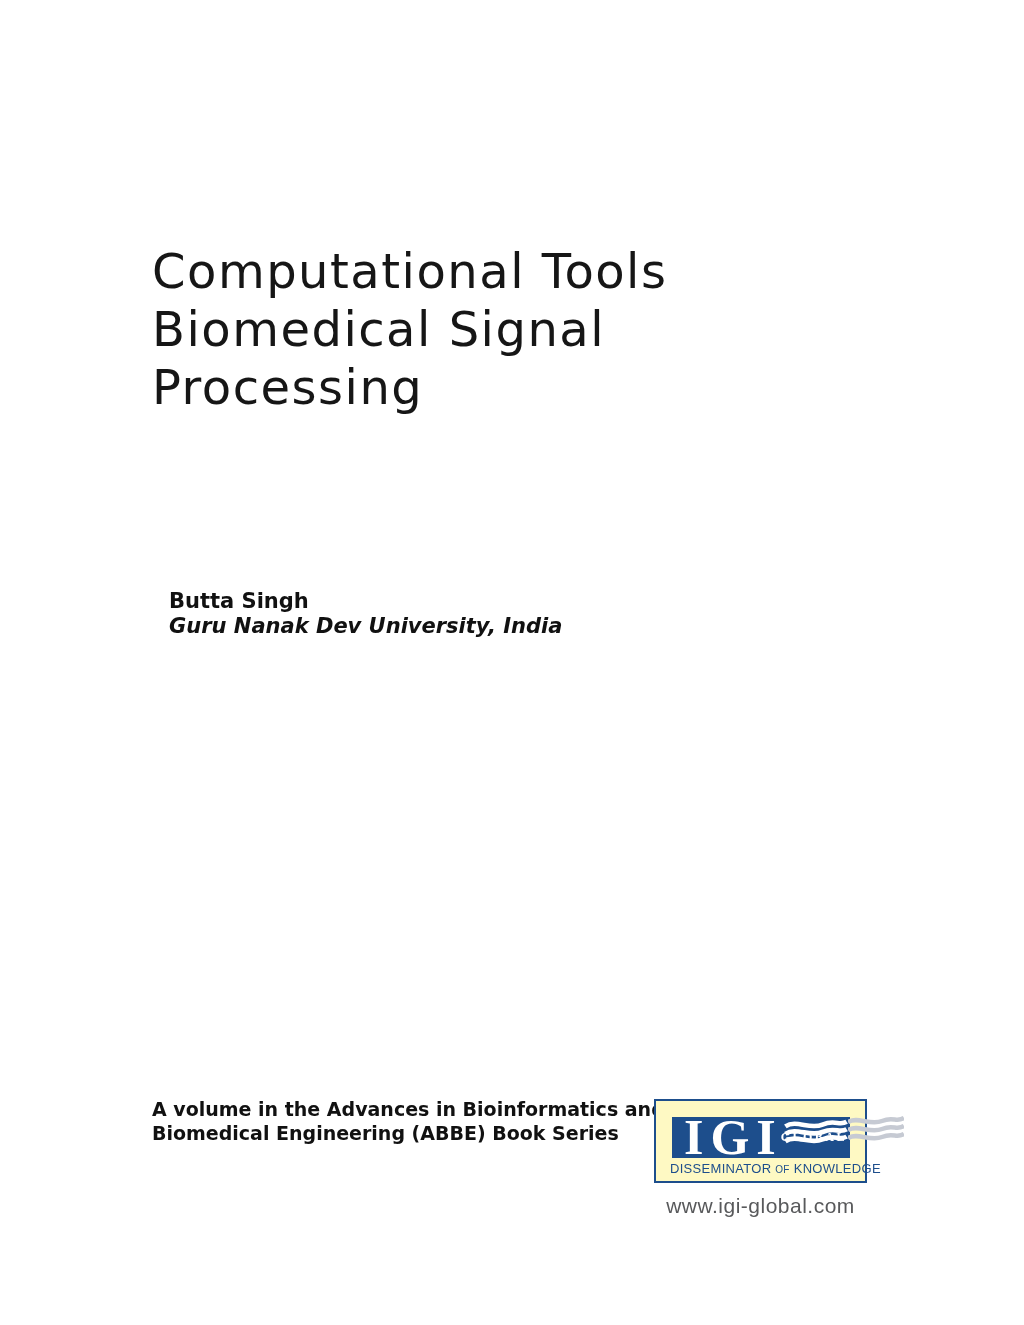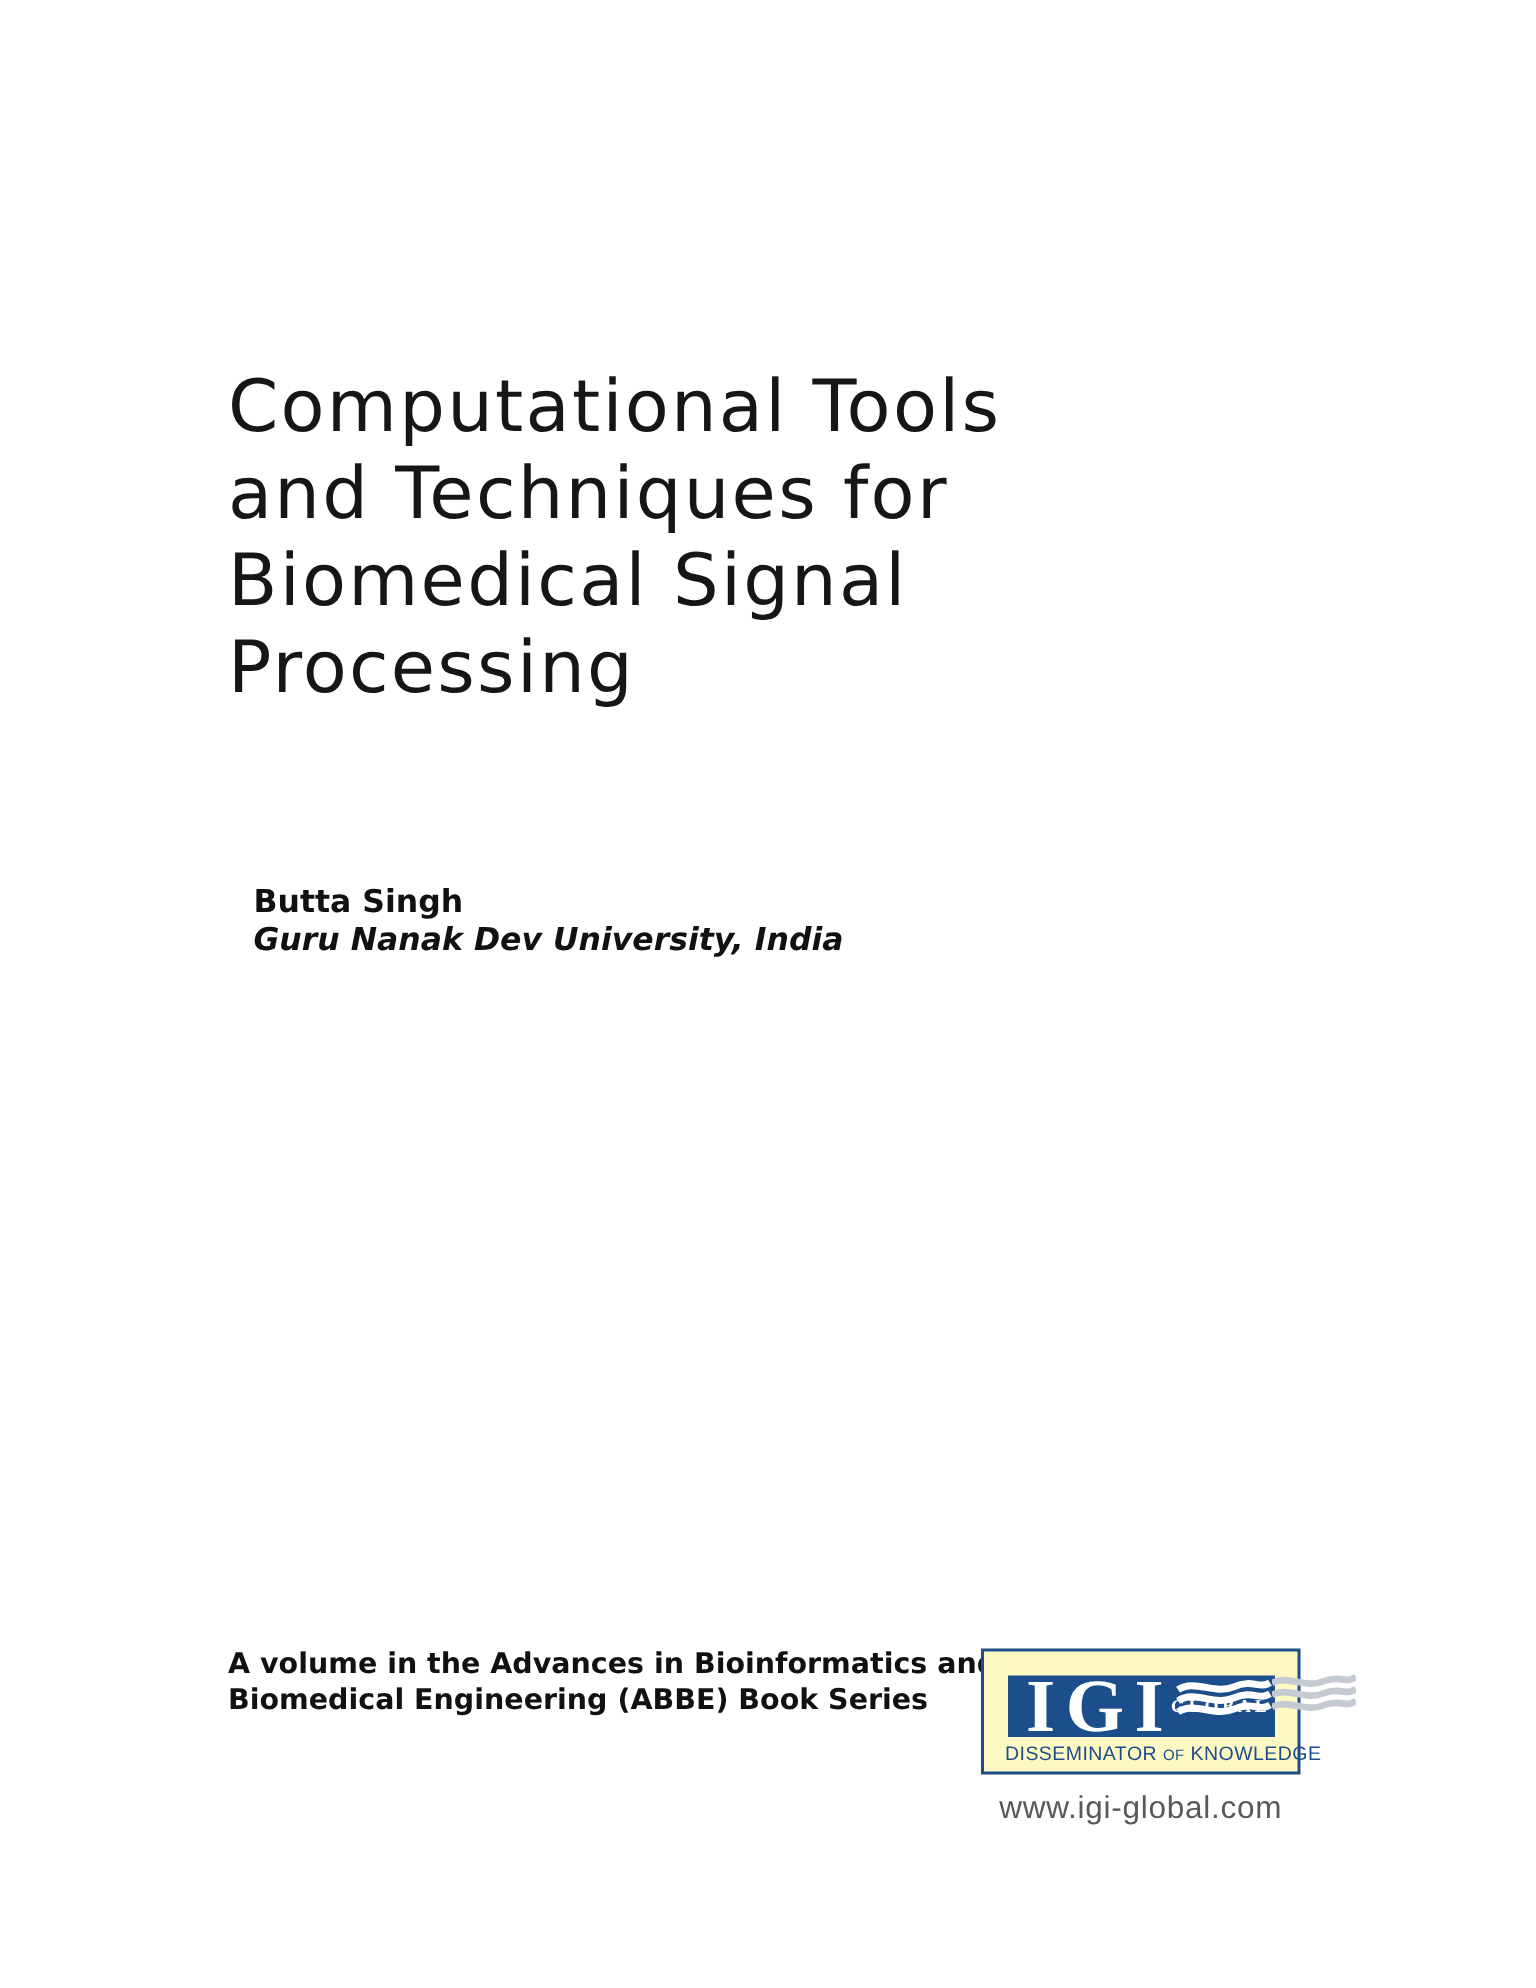--- a/index.html
+++ b/index.html
@@ -84,21 +84,20 @@
     letter-spacing:0.5px;
   }
 </style>
 </head>
 <body>
 
 <div class="page">
 
   <div class="book-title">
     <div>Computational Tools</div>
-    <div>and Techniques for</div>
     <div>Biomedical Signal</div>
     <div>Processing</div>
   </div>
 
   <div class="author-block">
     <div class="author-name">Butta Singh</div>
     <div class="author-affiliation">Guru Nanak Dev University, India</div>
   </div>
 
   <div class="series-note">

